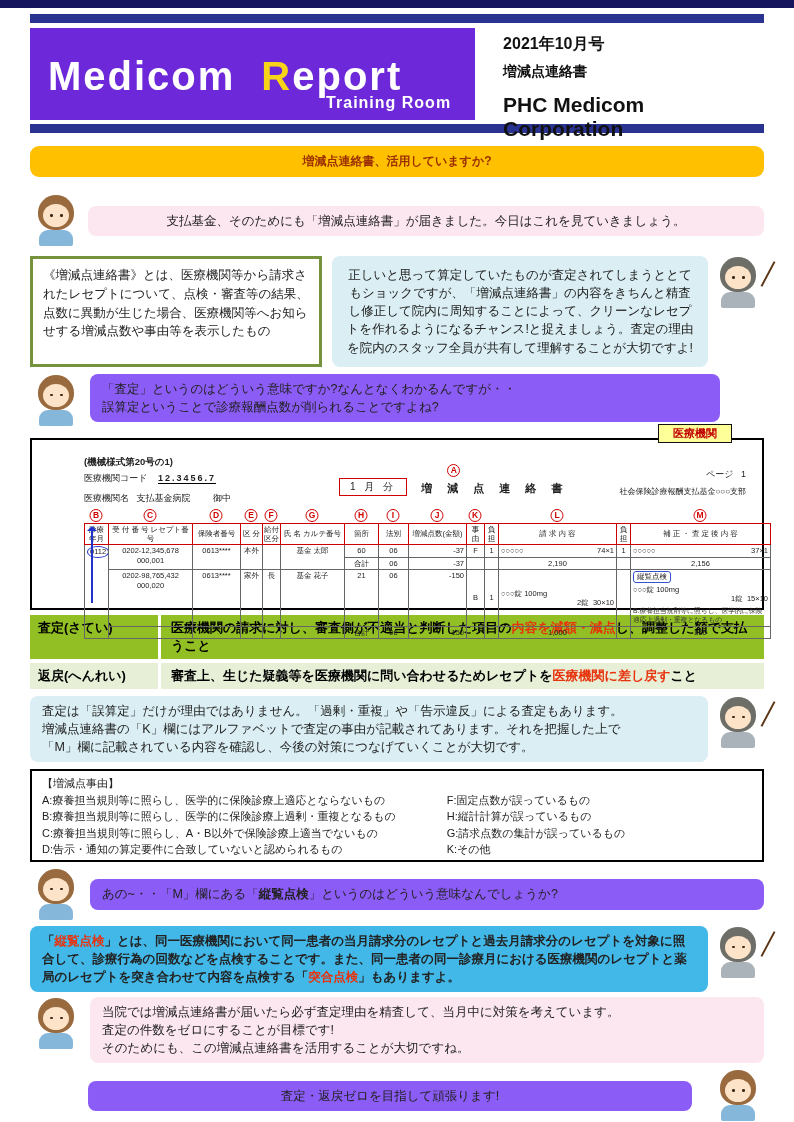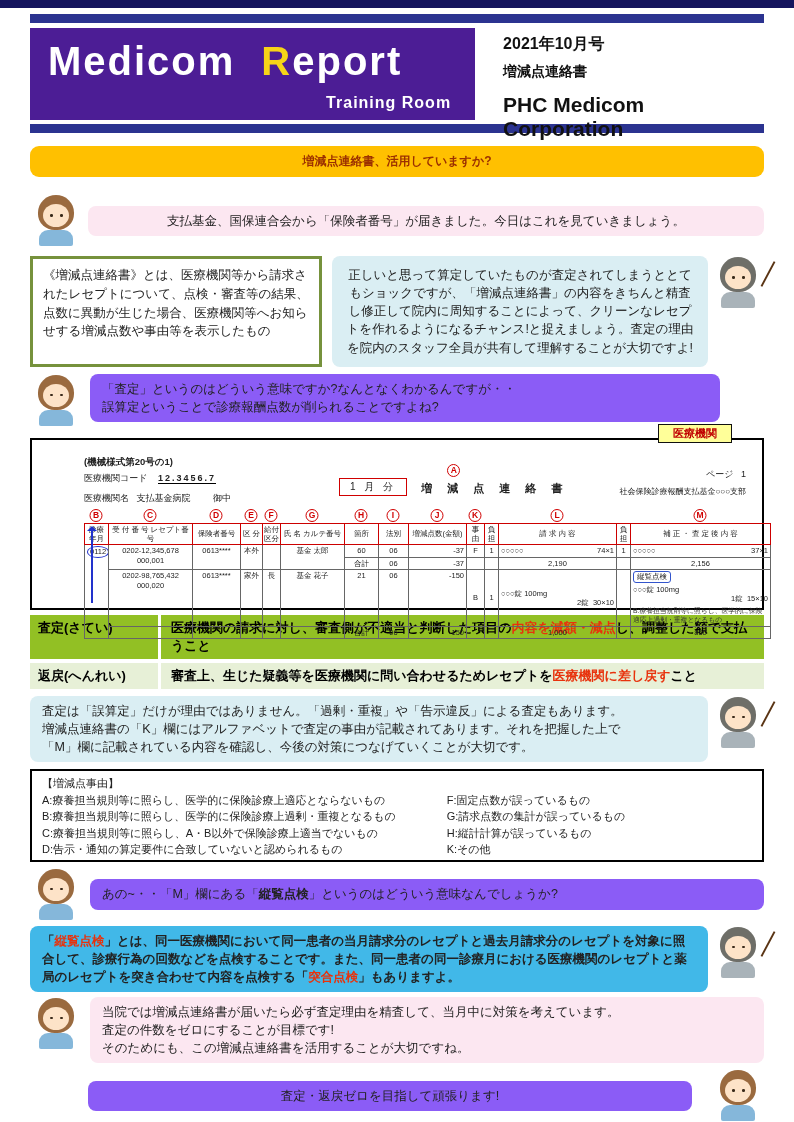--- a/index.html
+++ b/index.html
@@ -3,21 +3,21 @@
 <meta charset="utf-8">
 <style>
   * { margin:0; padding:0; box-sizing:border-box; }
   body { font-family:"Liberation Sans","DejaVu Sans",sans-serif; background:#fff; }
   .page { position:relative; width:794px; height:1122px; background:#fff; overflow:hidden; }
 
   
   .topline { height:8px; background:#15155e; width:100%; }
   .rule { height:9px; background:#2b3390; margin:6px 30px 0; }
   .header-row { display:flex; align-items:stretch; margin:5px 30px 4px; height:92px; }
-  .logo-box { width:455px; background:#4c1d95; color:#fff; position:relative; padding:11px 18px 6px; }
+  .logo-box { width:455px; background:#6d28d9; color:#fff; position:relative; padding:26px 18px 6px; }
   .logo-line { font-weight:bold; font-size:40px; letter-spacing:2px; white-space:nowrap; }
   .logo-line .sp { display:inline-block; width:26px; }
   .logo-r { color:#f7d417; }
   .logo-sub { position:absolute; right:24px; bottom:8px; font-weight:bold; font-size:16px; letter-spacing:1px; }
   .head-info { padding:6px 0 0 28px; display:flex; flex-direction:column; }
   .head-issue { font-weight:bold; font-size:16px; color:#111; }
   .head-topic { font-weight:bold; font-size:14px; color:#111; margin-top:8px; }
   .head-company { font-weight:bold; font-size:21px; color:#111; margin-top:12px; }
 
   
@@ -117,21 +117,21 @@
   <div class="title-bar">増減点連絡書、活用していますか?</div>
 
   <div class="row" style="align-items:center;">
     <div class="av">
         <div class="hair"></div>
         <div class="face"></div>
         <div class="eye l"></div>
         <div class="eye r"></div>
         <div class="body"></div>
       </div>
-    <div class="bubble pink center" style="flex:1; margin-left:6px;">支払基金、国保連合会から「保険者番号」が届きました。今日はこれを見ていきましょう。</div>
+    <div class="bubble pink center" style="flex:1; margin-left:6px;">支払基金、そのためにも「増減点連絡書」が届きました。今日はこれを見ていきましょう。</div>
   </div>
 
   <div class="twocol">
     <div class="defbox">《増減点連絡書》とは、医療機関等から請求されたレセプトについて、点検・審査等の結果、点数に異動が生じた場合、医療機関等へお知らせする増減点数や事由等を表示したもの</div>
     <div class="teal-wrap">
       <div class="bubble paleblue center" style="flex:1; padding:10px 14px;">正しいと思って算定していたものが査定されてしまうととてもショックですが、「増減点連絡書」の内容をきちんと精査し修正して院内に周知することによって、クリーンなレセプトを作れるようになるチャンス!と捉えましょう。査定の理由を院内のスタッフ全員が共有して理解することが大切ですよ!</div>
       <div class="av man">
           <div class="hair"></div>
           <div class="face"></div>
           <div class="eye l"></div>
@@ -327,22 +327,22 @@
   <div class="reasons">
     <div class="rtitle">【増減点事由】</div>
     <div class="colL">
       <div>A:療養担当規則等に照らし、医学的に保険診療上適応とならないもの</div>
       <div>B:療養担当規則等に照らし、医学的に保険診療上過剰・重複となるもの</div>
       <div>C:療養担当規則等に照らし、A・B以外で保険診療上適当でないもの</div>
       <div>D:告示・通知の算定要件に合致していないと認められるもの</div>
     </div>
     <div class="colR">
       <div>F:固定点数が誤っているもの</div>
+      <div>H:縦計計算が誤っているもの</div>
       <div>G:請求点数の集計が誤っているもの</div>
-      <div>H:縦計計算が誤っているもの</div>
       <div>K:その他</div>
     </div>
   </div>
 
   <div class="row" style="margin-top:6px; align-items:center;">
     <div class="av">
         <div class="hair"></div>
         <div class="face"></div>
         <div class="eye l"></div>
         <div class="eye r"></div>

